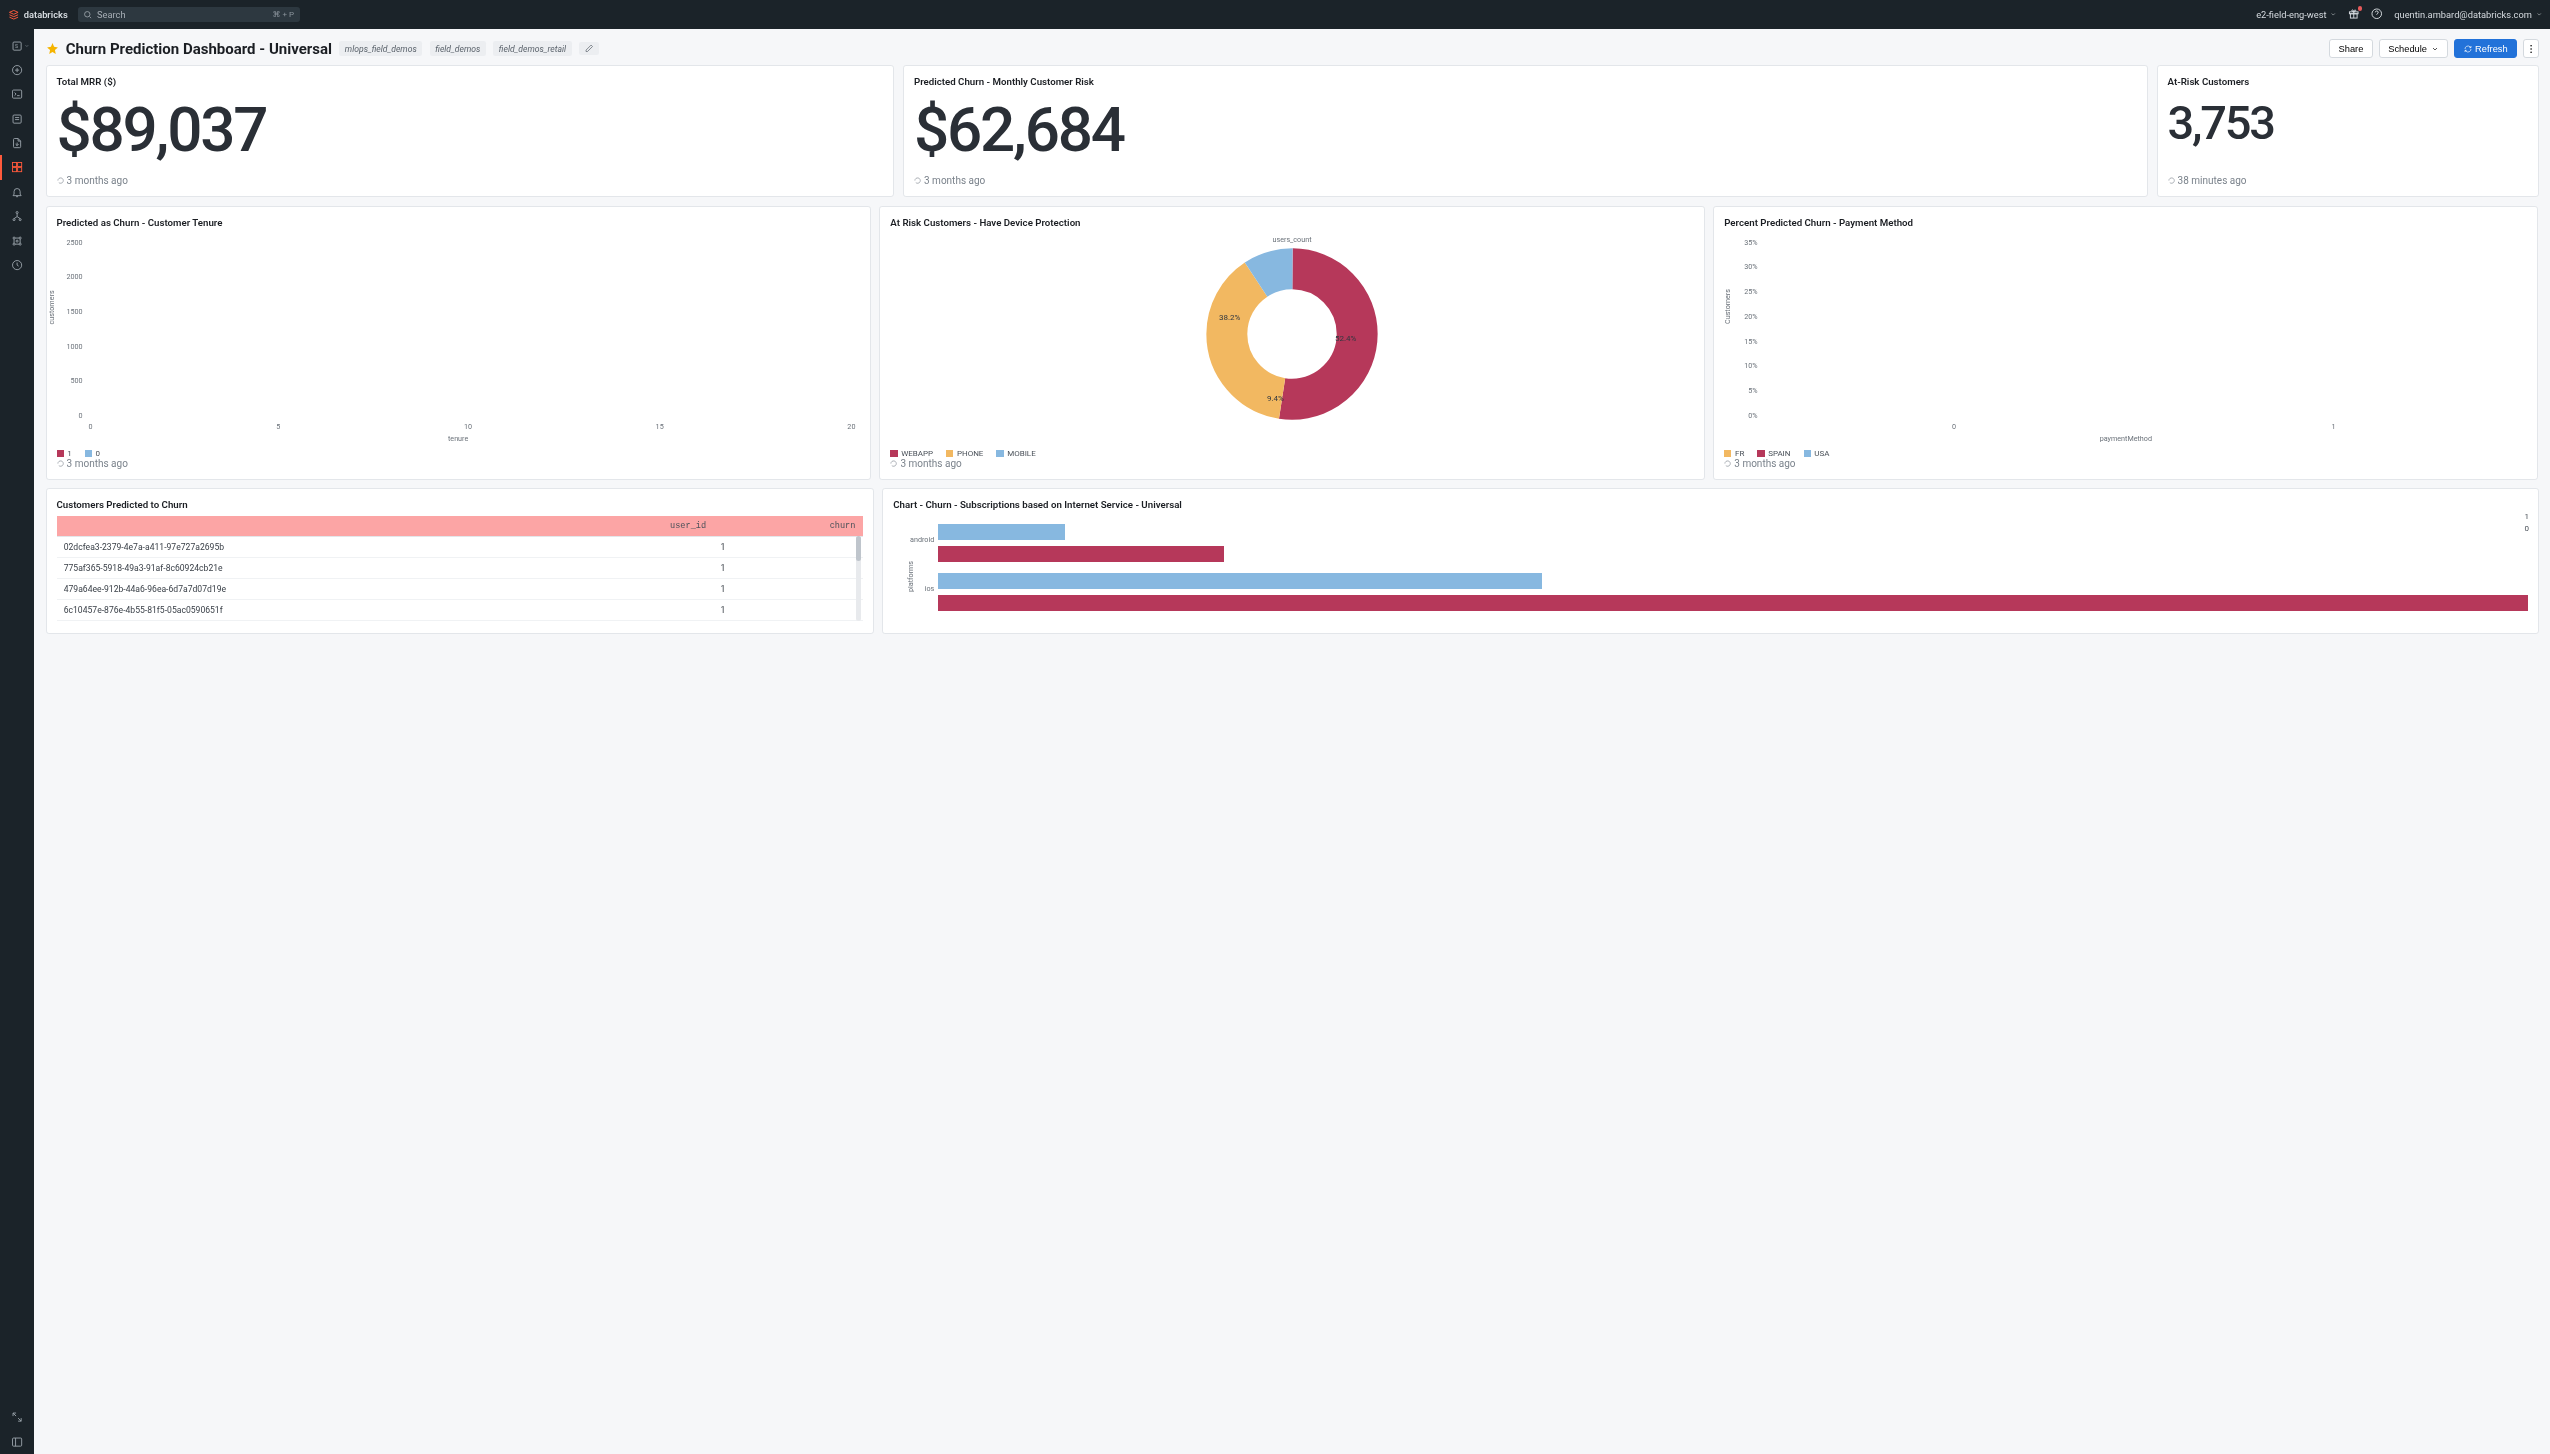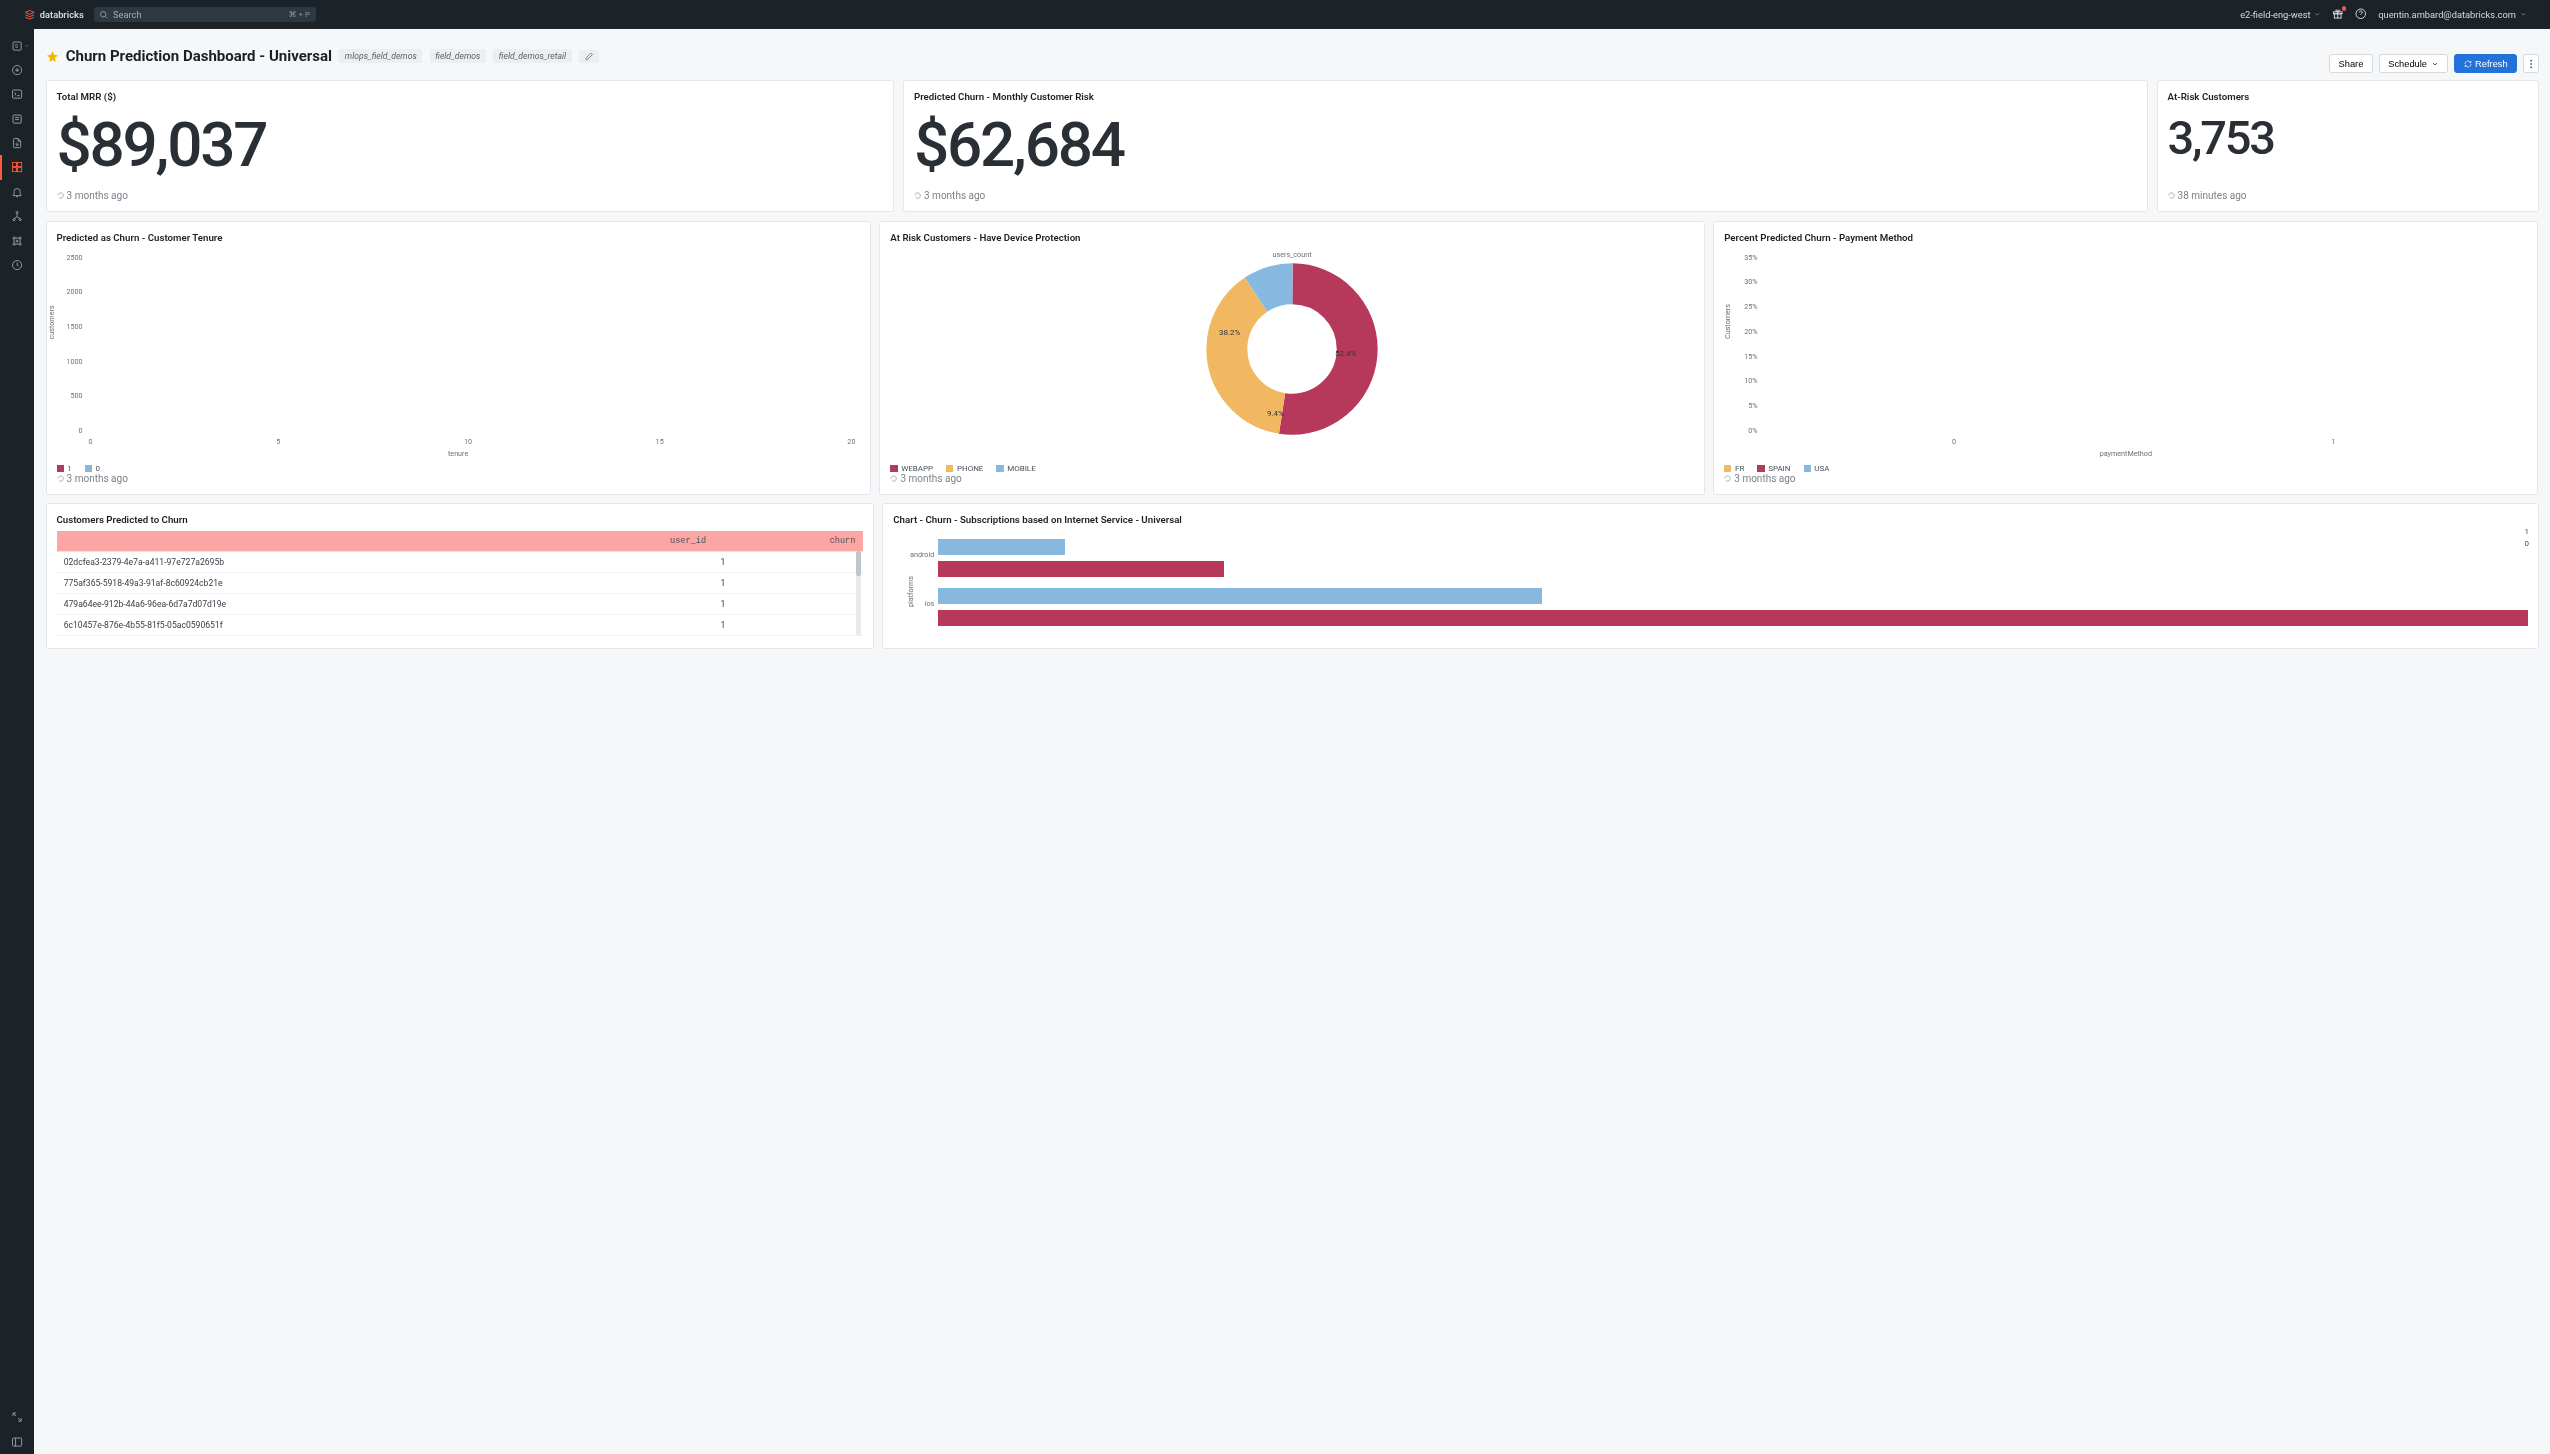--- a/index.html
+++ b/index.html
@@ -1,18 +1,18 @@
 <!DOCTYPE html>
 <html style="font-size:11.5px"><head>
 <meta charset="utf-8">
 <style>
 * { box-sizing: border-box; margin: 0; padding: 0; }
 body { font-family: -apple-system, BlinkMacSystemFont, "Segoe UI", Roboto, sans-serif; background: #f6f7f9; color: #1b1e23; overflow: hidden; }
 
-.topbar { height: 29px; background: #1b2329; display: flex; align-items: center; padding: 0 24px; color: #d6dbe0; font-size: 9.3px; }
+.topbar { height: 29px; background: #1b2329; display: flex; align-items: center; padding: 0 8px; color: #d6dbe0; font-size: 9.3px; }
 .logo { display: flex; align-items: center; gap: 4.3px; font-weight: 600; margin-right: 10px; }
 .logo svg { width: 11.5px; height: 11.5px; }
 .search-box { display: flex; align-items: center; background: #2d3840; border-radius: 2.9px; padding: 2.2px 5.7px; width: 222px; color: #a6adb4; }
 .search-box svg { width: 9.3px; height: 9.3px; margin-right: 4.3px; }
 .search-shortcut { margin-left: auto; font-size: 8px; color: #8b949c; }
 .topbar-spacer { flex: 1; }
 .topbar-right { display: flex; align-items: center; gap: 11.5px; }
 .topbar-right .ws { display: flex; align-items: center; gap: 3.6px; cursor: pointer; }
 .chevdown { width: 6.5px; height: 6.5px; }
 .gift { position: relative; }
@@ -29,21 +29,21 @@
 .sidebar-spacer { flex: 1; }
 
 .main { flex: 1; overflow-y: auto; padding: 0 11.5px 11.5px 11.5px; }
 
 .header-row { display: flex; align-items: center; padding: 10px 0 7.2px 0; gap: 7.2px; }
 .star { color: #f5b400; width: 13px; height: 13px; }
 .title { font-size: 15px; font-weight: 700; }
 .tag { background: #eceef1; color: #5a626b; font-size: 8.6px; padding: 2.2px 5.7px; border-radius: 2.2px; font-style: italic; }
 .edit-btn { background: #eceef1; padding: 2.2px 5.7px; border-radius: 2.2px; display: flex; align-items: center; cursor: pointer; }
 .edit-btn svg { width: 8.6px; height: 8.6px; color: #5a626b; }
-.header-actions { margin-left: auto; display: flex; gap: 5.7px; align-items: center; margin-top: 15px; }
+.header-actions { margin-left: auto; display: flex; gap: 5.7px; align-items: center; }
 .btn { border: 0.7px solid #d4d9de; background: #fff; padding: 3.6px 8.6px; border-radius: 2.9px; font-size: 9.3px; cursor: pointer; display: flex; align-items: center; gap: 3.6px; }
 .btn.primary { background: #2272d9; color: #fff; border-color: #2272d9; }
 .btn-icon { width: 8px; height: 8px; }
 .kebab { padding: 3.6px 5.7px; }
 .card { background: #fff; border: 0.7px solid #e3e6ea; border-radius: 2.9px; padding: 10px; display: flex; flex-direction: column; }
 .card-title { font-size: 9.7px; font-weight: 600; margin-bottom: 5.7px; }
 .big-number { font-size: 62px; font-weight: 500; letter-spacing: -2.2px; line-height: 1; margin: 5.7px 0 14.4px 0; color: #2a2f36; }
 .timestamp { font-size: 10px; color: #7a828b; display: flex; align-items: center; gap: 2.9px; margin-top: auto; }
 .timestamp svg { width: 7.2px; height: 7.2px; }
 

